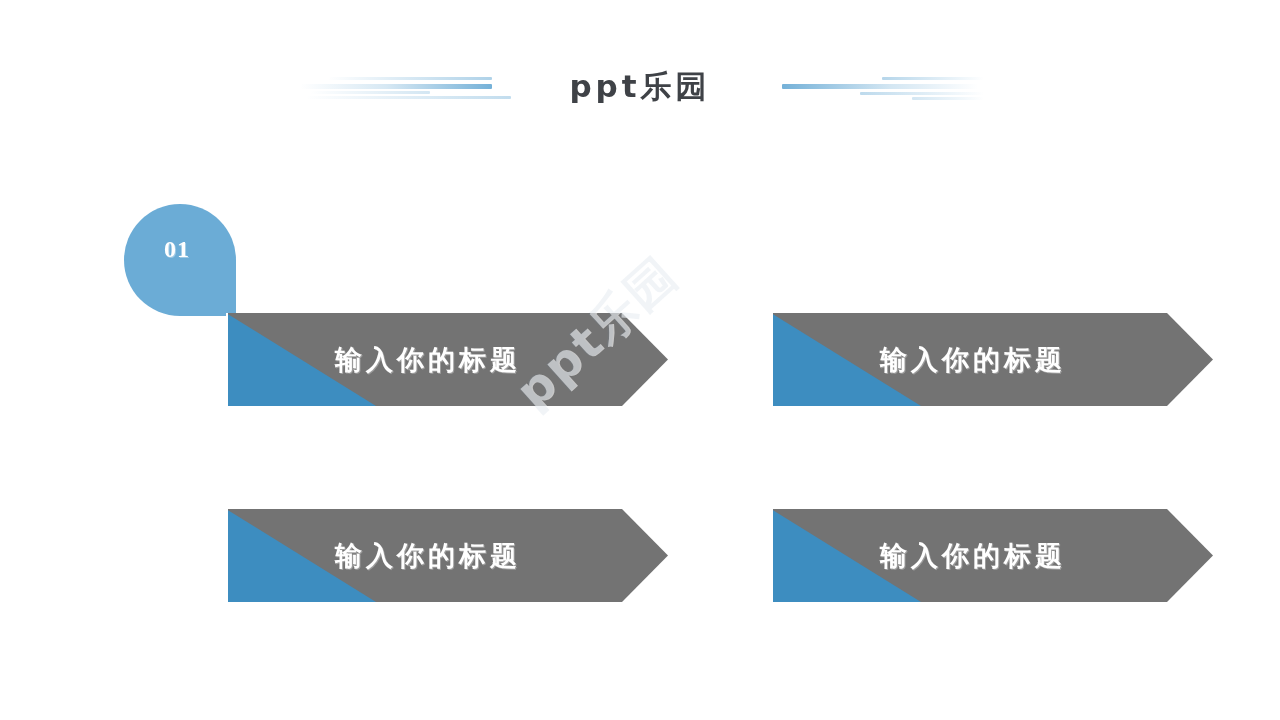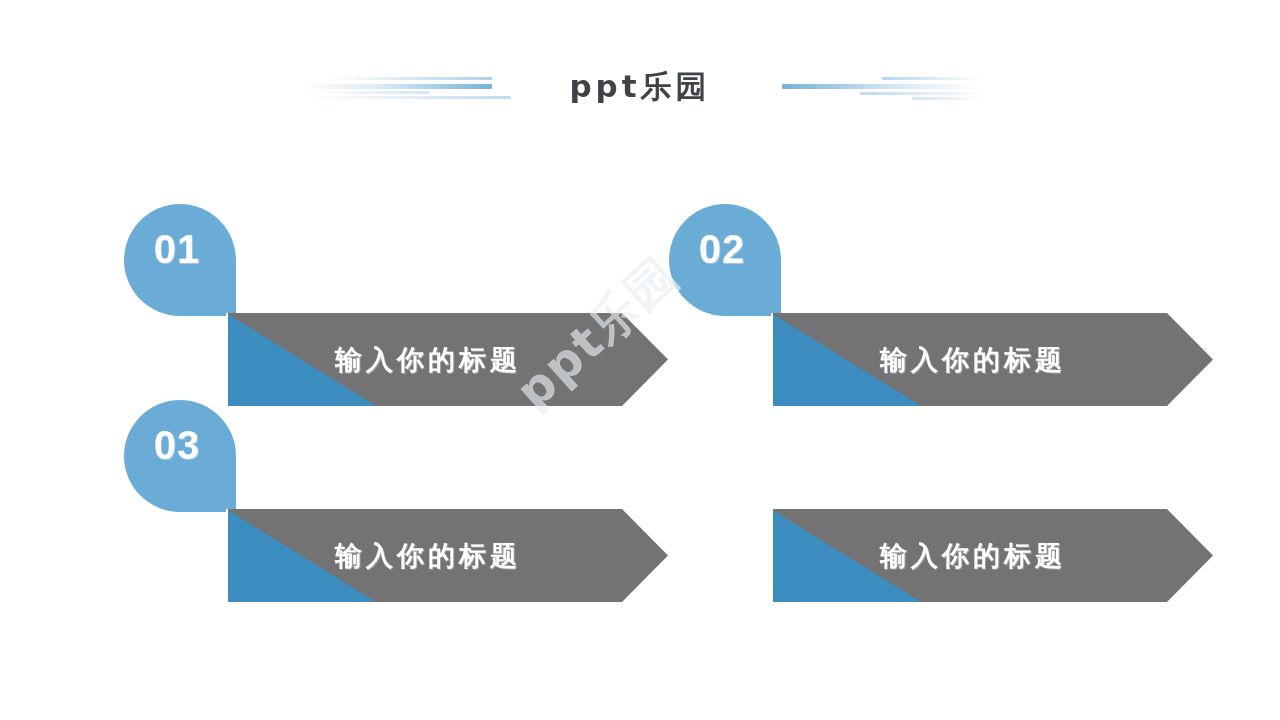--- a/index.html
+++ b/index.html
@@ -101,22 +101,22 @@
     top: 0;
     width: 112px;
     height: 112px;
     display: flex;
     align-items: center;
     justify-content: center;
     padding-bottom: 22px;
     padding-right: 6px;
     box-sizing: border-box;
     color: #ffffff;
-    font-family: Liberation Sans, sans-serif;
-    font-size: 40px;
+    font-family: Liberation Serif, serif;
+    font-size: 24px;
     font-weight: bold;
     letter-spacing: 1px;
     text-shadow: 1px 1px 0 rgba(255,255,255,.35);
     pointer-events: none;
   }
 
   
   .banner {
     position: absolute;
     left: 108px;
@@ -215,35 +215,27 @@
     <div class="pin-shape"></div>
     <div class="pin-num">01</div>
   </div>
   <div class="banner">
     <div class="banner-shadow"></div>
     <div class="banner-label">输入你的标题</div>
   </div>
 </div>
 
 <div class="card" style="left:663px; top:200px;">
-  <div class="pin-wrap">
-    <div class="pin-shape"></div>
-    <div class="pin-num">02</div>
-  </div>
   <div class="banner">
     <div class="banner-shadow"></div>
     <div class="banner-label">输入你的标题</div>
   </div>
 </div>
 
 <div class="card" style="left:118px; top:396px;">
-  <div class="pin-wrap">
-    <div class="pin-shape"></div>
-    <div class="pin-num">03</div>
-  </div>
   <div class="banner">
     <div class="banner-shadow"></div>
     <div class="banner-label">输入你的标题</div>
   </div>
 </div>
 
 <div class="card" style="left:663px; top:396px;">
   <div class="banner">
     <div class="banner-shadow"></div>
     <div class="banner-label">输入你的标题</div>

